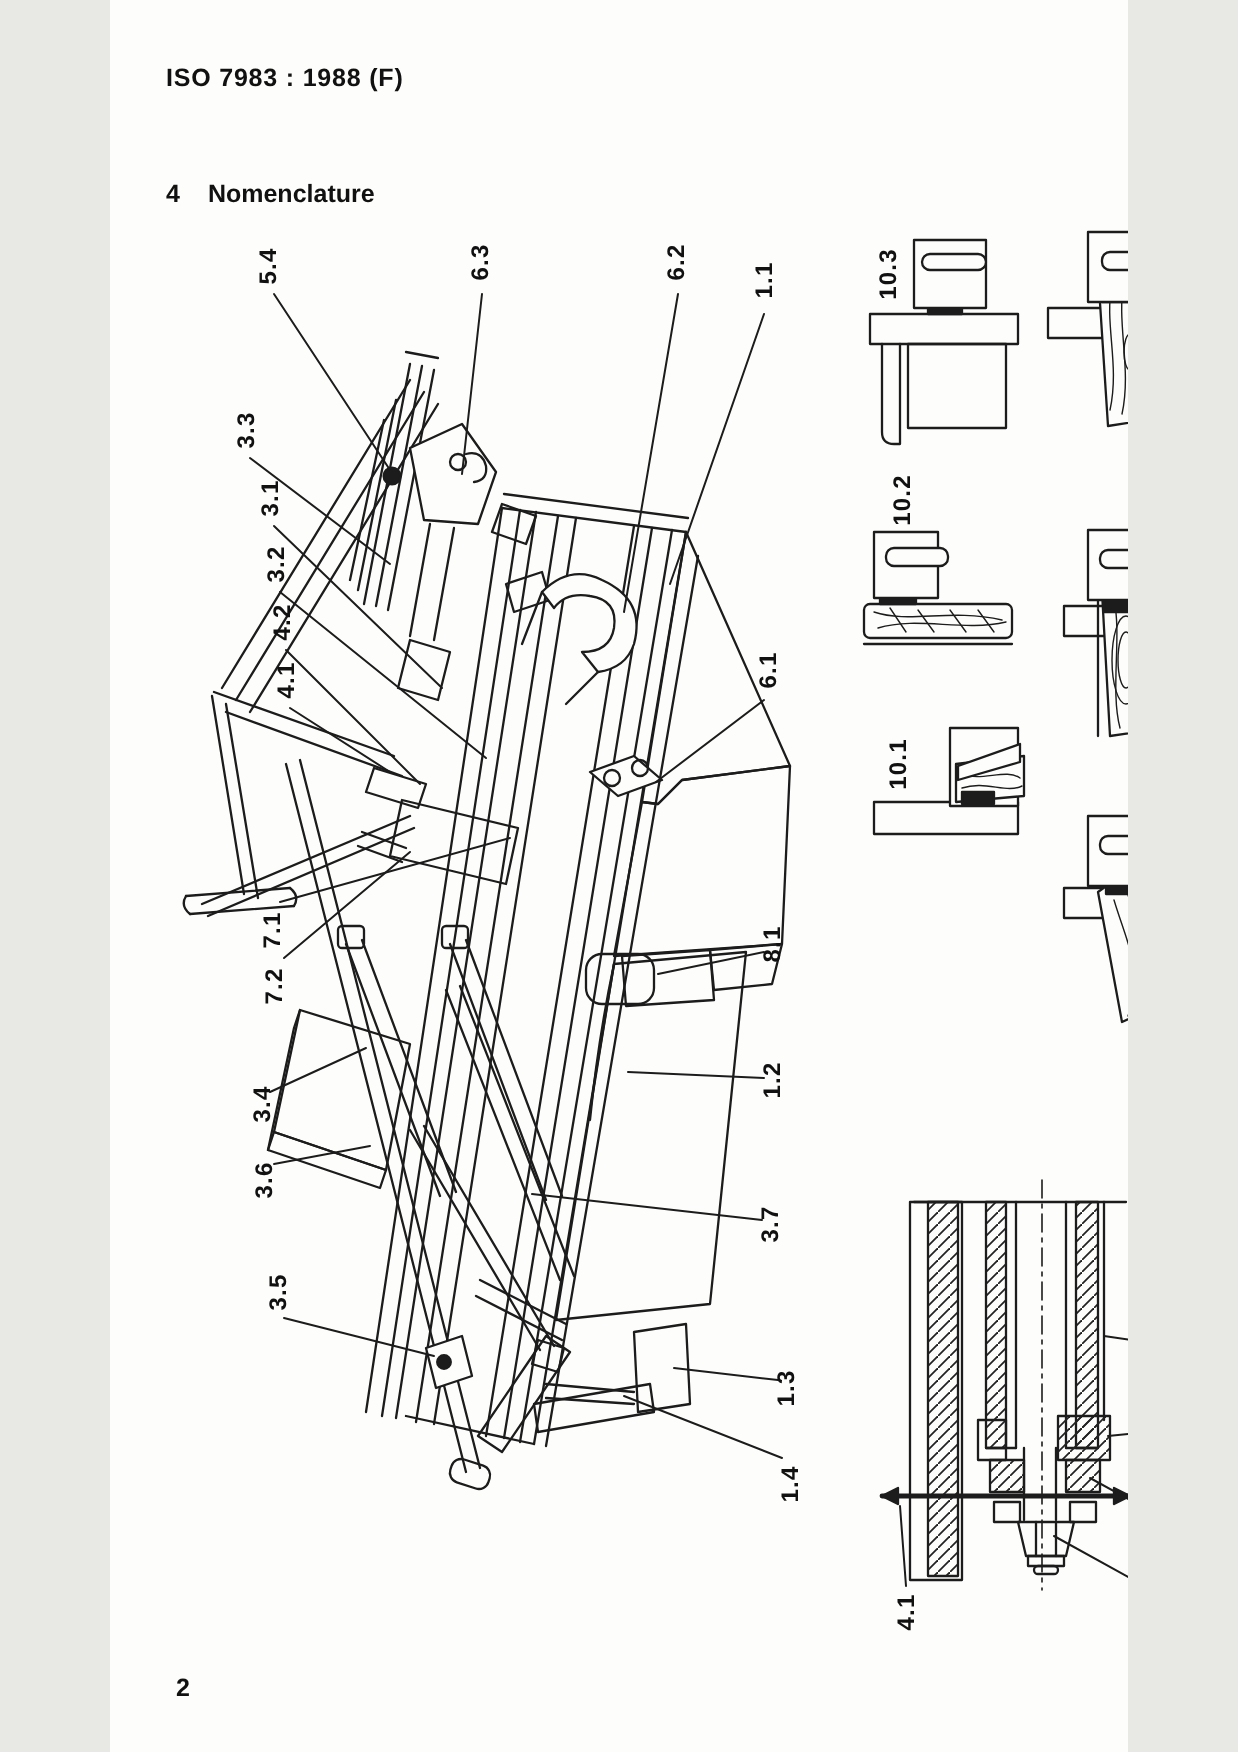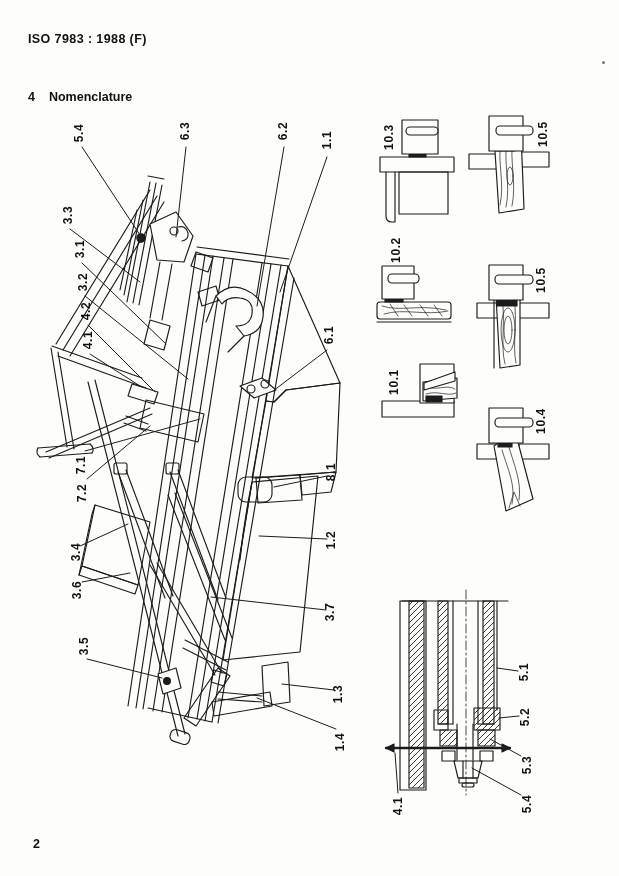--- a/index.html
+++ b/index.html
@@ -1,17 +1,17 @@
 <!DOCTYPE html>
 <html><head>
 <meta charset="utf-8">
 <style>
   html,body{margin:0;padding:0;background:#e8e8e4;}
   .page{
-    position:relative;width:619px;height:876px;margin:0 auto;
+    position:relative;width:509px;height:876px;margin:0 auto;
     background:#fdfdfb;overflow:hidden;
     font-family:"Liberation Sans",sans-serif;color:#111;
   }
   .hdr{
     position:absolute;left:28px;top:32px;
     font-size:12.5px;font-weight:bold;letter-spacing:.4px;white-space:nowrap;
   }
   .sec{
     position:absolute;left:28px;top:90px;
     font-size:12.5px;font-weight:bold;white-space:nowrap;text-align:center;

